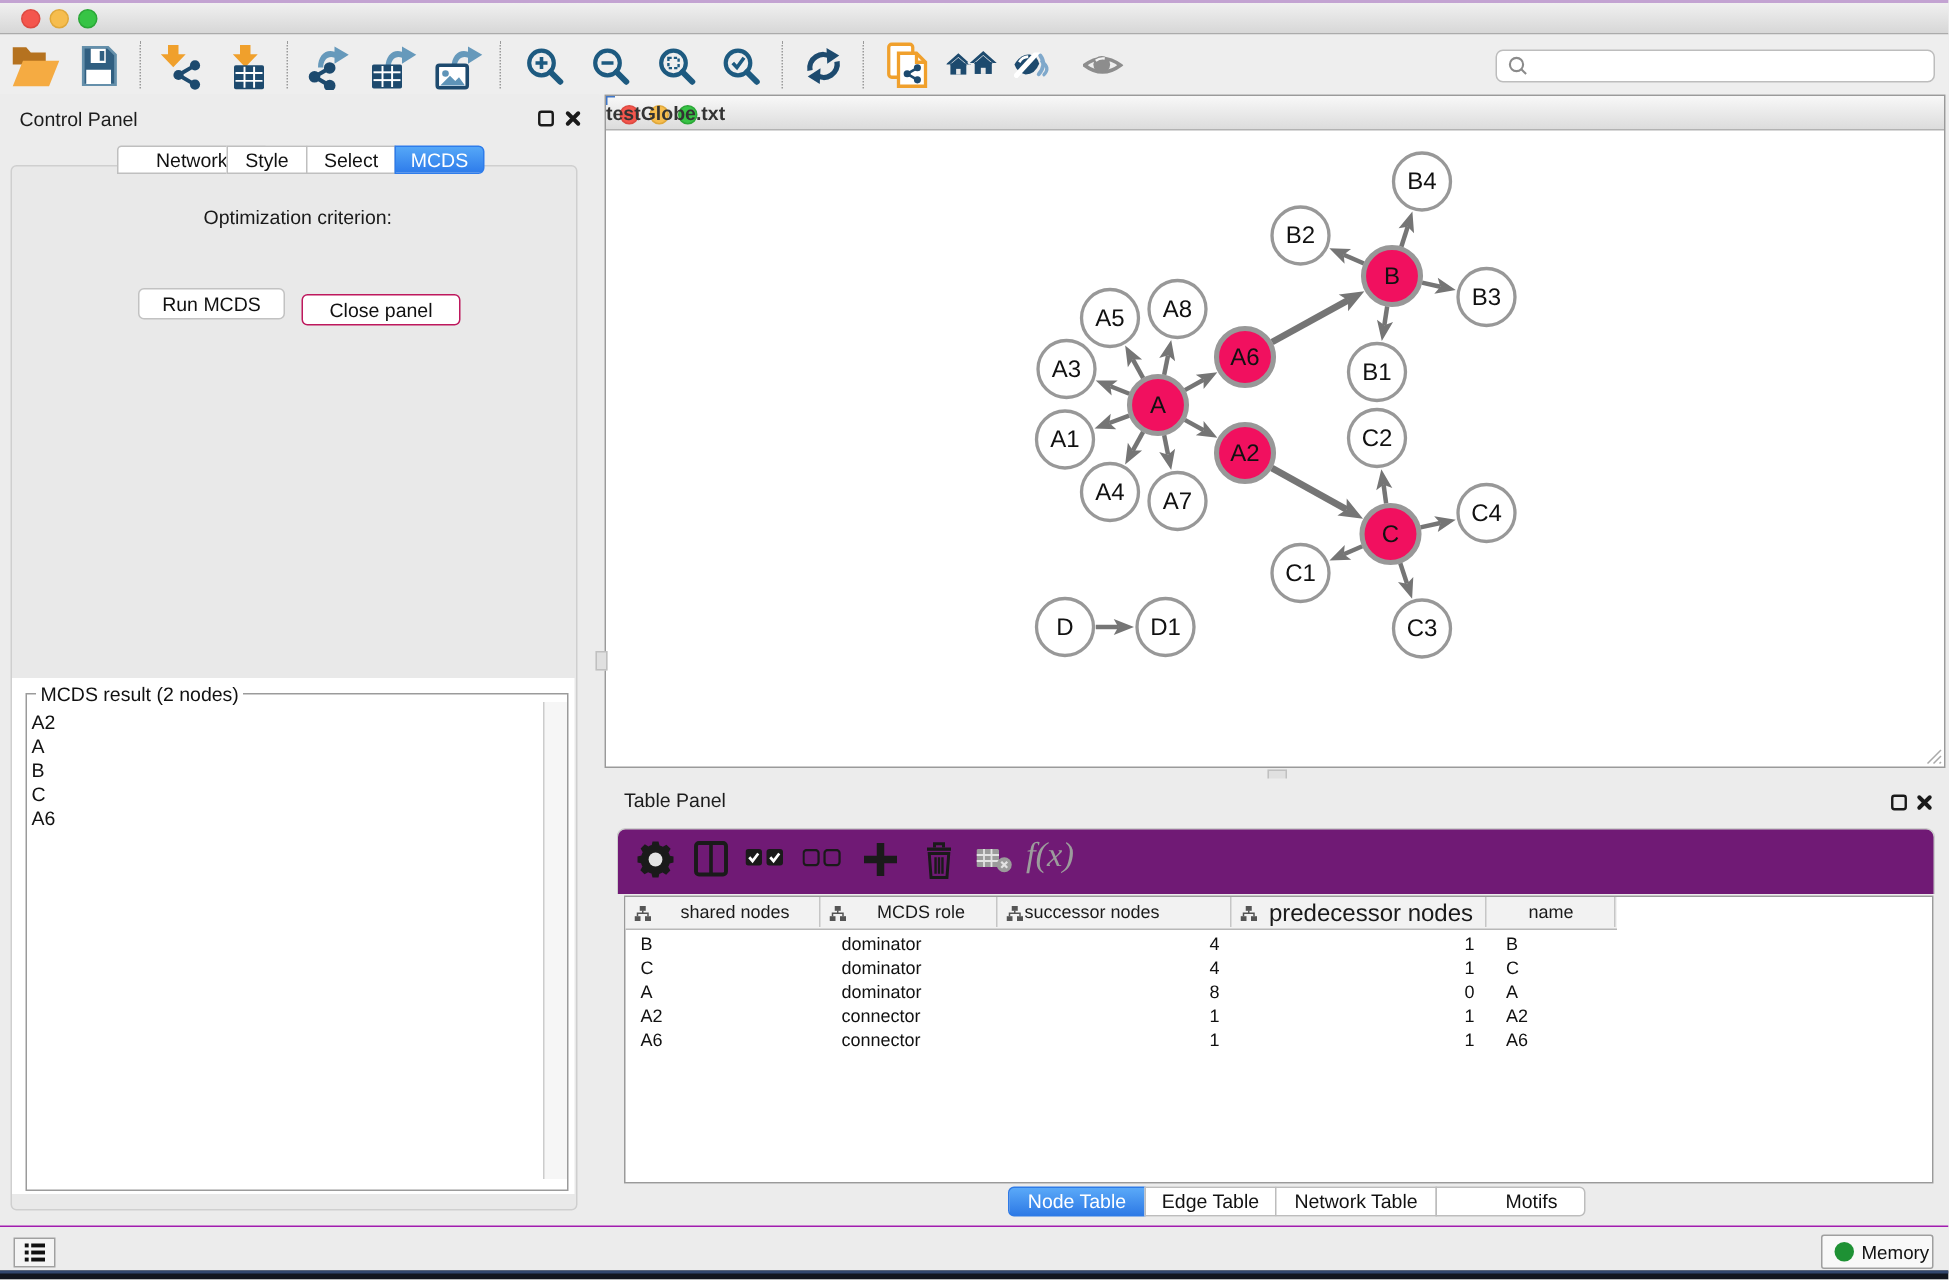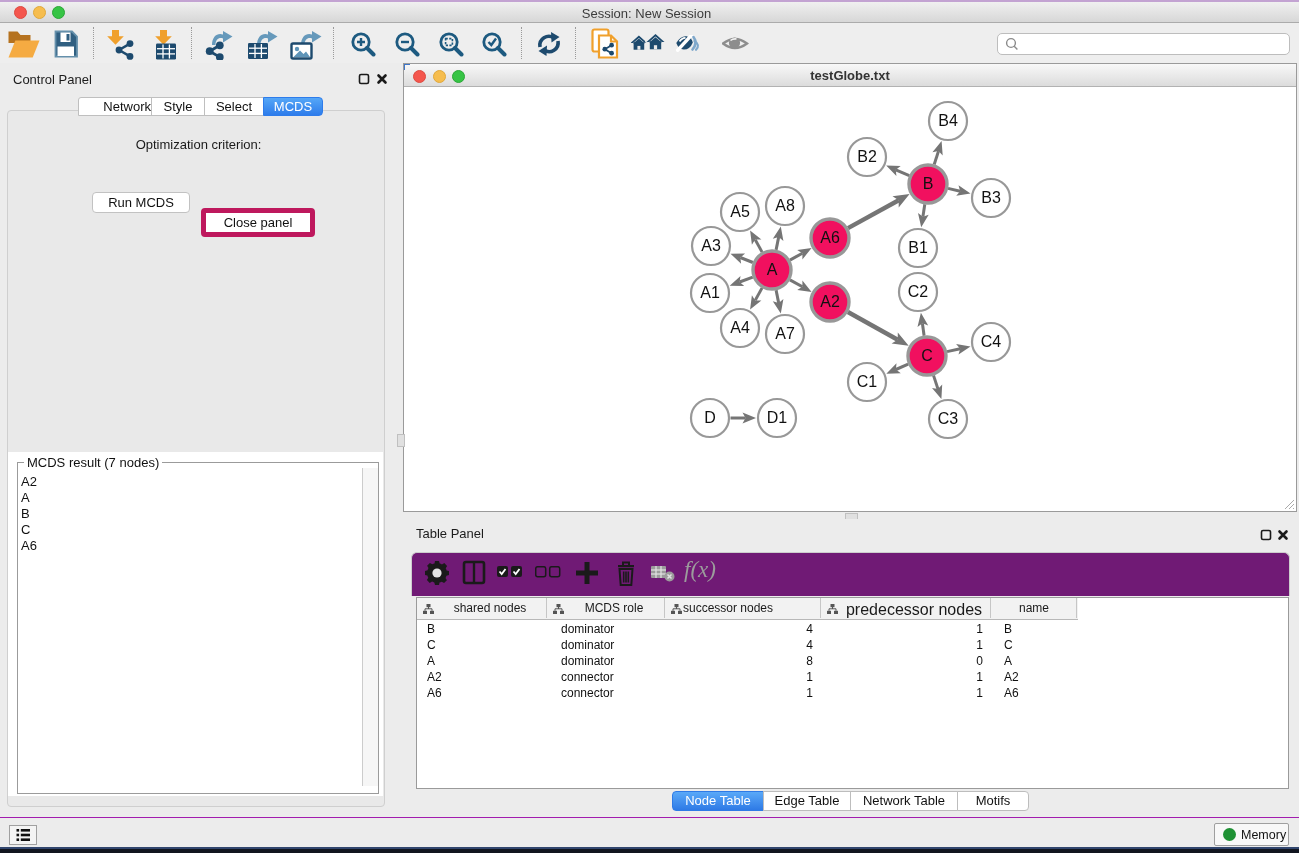--- a/index.html
+++ b/index.html
@@ -8,21 +8,20 @@
 .tl{position:absolute;border-radius:50%;width:11px;height:11px;}
 svg{display:block;}
 </style>
 </head>
 <body>
 <div class="abs" style="left:0;top:0;width:1299px;height:2px;background:#c3a3d2;"></div>
 <div class="abs" style="left:0;top:2px;width:1299px;height:20px;background:linear-gradient(#f0f0f0,#d7d7d7);border-bottom:1px solid #ababab;">
   <div class="tl" style="left:14px;top:4px;background:#f4564d;border:1px solid #dd4a41;"></div>
   <div class="tl" style="left:33px;top:4px;background:#f6bd4e;border:1px solid #e0a83a;"></div>
   <div class="tl" style="left:52px;top:4px;background:#37c445;border:1px solid #2ba737;"></div>
-  <div class="abs" style="left:0;width:1293px;top:4px;text-align:center;font-size:13px;color:#3c3c3c;">Session: New Session</div>
 </div>
 <div class="abs" id="toolbar" style="left:0;top:23px;width:1299px;height:40px;background:#eeeeee;">
 <svg class="abs" style="left:7px;top:7px" width="34" height="29" viewBox="0 0 34 29">
       <path d="M1.5,1.5 h9 l3,3.5 h10 v8 H1.5 Z" fill="#b5721f"></path>
       <path d="M1.5,27.5 L8.3,10.5 H32.5 L25.7,27.5 Z" fill="#f5ab42"></path>
     </svg>
 <svg class="abs" style="left:53px;top:7px" width="26" height="29" viewBox="0 0 26 29">
       <path d="M2.5,1.5 h16.5 l5,5 v20 h-21.5 Z" fill="#305f81" stroke="#6590ab" stroke-width="1.8"></path>
       <rect x="7.5" y="2.5" width="10" height="9.5" fill="#fff"></rect>
       <rect x="13.5" y="4" width="3" height="6.5" fill="#305f81"></rect>
@@ -164,44 +163,44 @@
 <div class="abs" style="left:0;top:63px;width:399px;height:750px;background:#ececec;">
   <div class="abs" style="left:13px;top:9px;font-size:13px;color:#1c1c1c;">Control Panel</div>
   <svg class="abs" style="left:358px;top:10px" width="12" height="12">
       <rect x="1.5" y="1.5" width="9" height="9" rx="1.5" fill="none" stroke="#1a1a1a" stroke-width="1.6"></rect>
     </svg>
   <svg class="abs" style="left:376px;top:10px" width="12" height="12">
       <path d="M2.5,2.5 L9.5,9.5 M9.5,2.5 L2.5,9.5" stroke="#1a1a1a" stroke-width="2.6" stroke-linecap="round"></path>
     </svg>
   <div class="abs" style="left:7px;top:47px;width:376px;height:695px;background:#e9e9e9;border:1px solid #cfcfcf;border-radius:4px;"></div>
   <div class="abs" style="left:78px;top:34px;height:19px;">
-    <div class="abs" style="left:0;top:0;width:72px;height:17px;background:#fff;border:1px solid #bfbfbf;border-radius:3px 0 0 0;line-height:17px;text-align:right;font-size:13px;color:#111;">Network</div>
+    <div class="abs" style="left:0;top:0;width:72px;height:17px;background:#fff;border:1px solid #bfbfbf;border-radius:3px 0 0 0;line-height:17px;text-align:left;font-size:13px;color:#111;padding-left:25px;">Network</div>
     <div class="abs" style="left:73px;top:0;width:52px;height:17px;background:#fff;border:1px solid #bfbfbf;line-height:17px;text-align:center;font-size:13px;color:#111;">Style</div>
     <div class="abs" style="left:126px;top:0;width:58px;height:17px;background:#fff;border:1px solid #bfbfbf;line-height:17px;text-align:center;font-size:13px;color:#111;">Select</div>
     <div class="abs" style="left:185px;top:0;width:58px;height:17px;background:linear-gradient(#55a7f7,#2e7ceb);border:1px solid #2e7ceb;border-radius:0 4px 4px 0;line-height:17px;text-align:center;font-size:13px;color:#fff;">MCDS</div>
   </div>
   <div class="abs" style="left:0;top:74px;width:399px;text-align:center;font-size:13px;color:#1a1a1a;"><span style="margin-left:-2px">Optimization criterion:</span></div>
   <div class="abs" style="left:92px;top:129px;width:96px;height:19px;background:#fff;border:1px solid #c2c2c2;border-radius:4px;line-height:19px;text-align:center;font-size:13px;color:#111;">Run MCDS</div>
-  <div class="abs" style="left:201px;top:145px;width:104px;height:19px;background:#fff;border:5px solid #be185d;border-radius:4px;line-height:19px;text-align:center;font-size:13px;color:#111;">Close panel</div>
+  <div class="abs" style="left:201px;top:133px;width:104px;height:19px;background:#fff;border:1px solid #be185d;border-radius:4px;line-height:19px;text-align:center;font-size:13px;color:#111;">Close panel</div>
   <div class="abs" style="left:8px;top:389px;width:375px;height:344px;background:#fff;"></div>
   <div class="abs" style="left:17px;top:399px;width:360px;height:330px;border:1px solid #9b9b9b;"></div>
-  <div class="abs" style="left:24px;top:392px;background:#fff;padding:0 3px;font-size:13px;color:#111;">MCDS result (7 nodes)</div>
+  <div class="abs" style="left:24px;top:392px;background:#fff;padding:0 3px;font-size:13px;color:#111;">MCDS result (2 nodes)</div>
   <div class="abs" style="left:362px;top:405px;width:15px;height:318px;background:#f6f6f6;border-left:1px solid #cccccc;"></div>
   <div class="abs" style="left:21px;top:411px;font-size:13px;color:#111;line-height:16px;">A2<br>A<br>B<br>C<br>A6</div>
 </div>
 
 <div class="abs" style="left:403px;top:63px;width:894px;height:449px;background:#fff;border:1px solid #9a9a9a;box-sizing:border-box;">
   <div class="abs" style="left:0;top:0;width:892px;height:22px;background:linear-gradient(#f8f8f8,#dcdcdc);border-bottom:1px solid #b2b2b2;">
       <svg class="abs" style="left:0;top:0" width="8" height="8">
         <path d="M0,6 L0,0 L6,0" stroke="#3f76c8" stroke-width="2" fill="none"></path>
       </svg>
     <div class="tl" style="left:9px;top:6px;background:#f4564d;border:1px solid #dd4a41;"></div>
     <div class="tl" style="left:29px;top:6px;background:#f6bd4e;border:1px solid #e0a83a;"></div>
     <div class="tl" style="left:48px;top:6px;background:#37c445;border:1px solid #2ba737;"></div>
-    <div class="abs" style="left:0;width:892px;top:4px;text-align:center;font-size:13px;font-weight:bold;color:#333;">testGlobe.txt</div>
+    <div class="abs" style="left:0;width:892px;top:4px;text-align:left;font-size:13px;font-weight:bold;color:#333;">testGlobe.txt</div>
   </div>
 <svg width="894" height="426" style="position:absolute;left:0;top:22px">
       <line x1="358.1" y1="166.1" x2="351.2" y2="153.6" stroke="#757575" stroke-width="3.0"></line>
       <path d="M346.1,144.4 L357.4,153.6 L351.2,153.6 L347.9,158.8 Z" fill="#757575"></path>
       <line x1="372.1" y1="163.9" x2="374.7" y2="150.9" stroke="#757575" stroke-width="3.0"></line>
       <path d="M376.8,140.6 L379.4,154.9 L374.7,150.9 L368.8,152.7 Z" fill="#757575"></path>
       <line x1="348.9" y1="176.5" x2="336.3" y2="171.5" stroke="#757575" stroke-width="3.0"></line>
       <path d="M326.5,167.7 L341.1,167.6 L336.3,171.5 L337.1,177.7 Z" fill="#757575"></path>
       <line x1="348.8" y1="191.1" x2="335.6" y2="196.0" stroke="#757575" stroke-width="3.0"></line>
       <path d="M325.7,199.7 L336.5,189.9 L335.6,196.0 L340.2,200.1 Z" fill="#757575"></path>
@@ -412,21 +411,21 @@
 <div class="abs" style="left:587px;top:72px;font-size:12px;color:#111;">A2</div>
 <div class="abs" style="left:10px;top:88px;font-size:12px;color:#111;">A6</div>
 <div class="abs" style="left:144px;top:88px;font-size:12px;color:#111;">connector</div>
 <div class="abs" style="left:248px;top:88px;width:148px;text-align:right;font-size:12px;color:#111;">1</div>
 <div class="abs" style="left:404px;top:88px;width:162px;text-align:right;font-size:12px;color:#111;">1</div>
 <div class="abs" style="left:587px;top:88px;font-size:12px;color:#111;">A6</div>
   </div>
 <div class="abs" style="left:269px;top:272px;width:90px;height:18px;background:linear-gradient(#5aa9f8,#2e7ae6);border:1px solid #2e7ae6;color:#fff;border-radius:4px 0 0 4px;line-height:18px;text-align:center;font-size:13px;">Node Table</div>
 <div class="abs" style="left:360px;top:272px;width:86px;height:18px;background:#fff;border:1px solid #bdbdbd;color:#111;line-height:18px;text-align:center;font-size:13px;">Edge Table</div>
 <div class="abs" style="left:447px;top:272px;width:106px;height:18px;background:#fff;border:1px solid #bdbdbd;color:#111;line-height:18px;text-align:center;font-size:13px;">Network Table</div>
-<div class="abs" style="left:554px;top:272px;width:70px;height:18px;background:#fff;border:1px solid #bdbdbd;color:#111;border-radius:0 4px 4px 0;line-height:18px;text-align:center;font-size:13px;">Motifs</div>
+<div class="abs" style="left:554px;top:272px;width:70px;height:18px;background:#fff;border:1px solid #bdbdbd;color:#111;border-radius:0 4px 4px 0;line-height:18px;text-align:center;font-size:13px;padding-left:28px;">Motifs</div>
 </div>
 
 <div class="abs" style="left:0;top:817px;width:1299px;height:29px;background:#ececec;border-top:1px solid #a21caf;">
   <div class="abs" style="left:9px;top:7px;width:26px;height:18px;background:#f4f4f4;border:1px solid #a0a0a0;">
     <svg width="26" height="18">
         <g stroke="#111">
           <rect x="6.5" y="3" width="2.6" height="2.6" fill="#111" stroke="none"></rect>
           <rect x="6.5" y="7.7" width="2.6" height="2.6" fill="#111" stroke="none"></rect>
           <rect x="6.5" y="12.4" width="2.6" height="2.6" fill="#111" stroke="none"></rect>
           <line x1="10.8" y1="4.3" x2="20" y2="4.3" stroke-width="2.6"></line>

